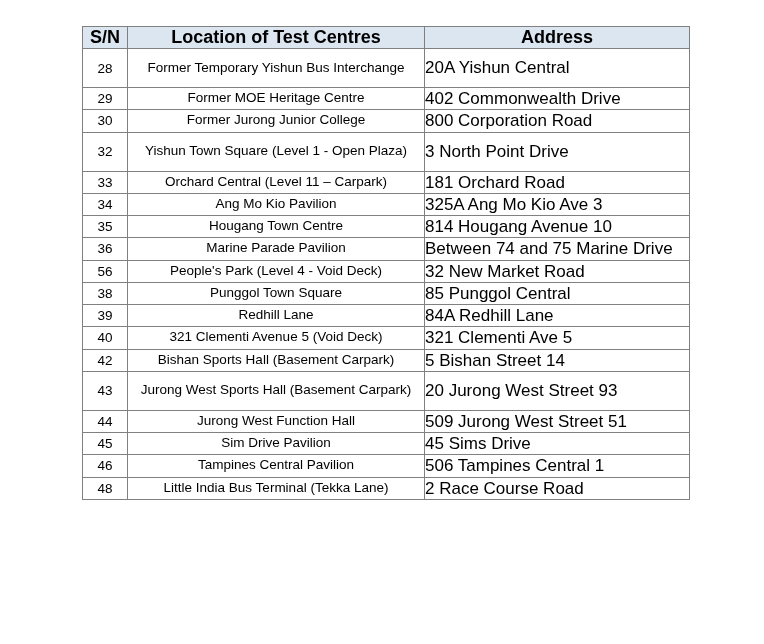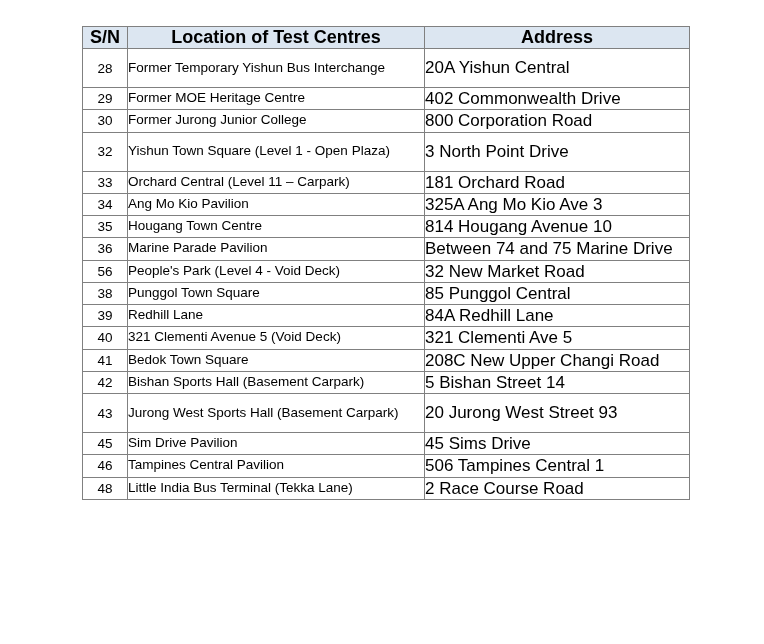--- a/index.html
+++ b/index.html
@@ -51,21 +51,21 @@
 
   td.sn {
     width: 44px;
     text-align: center;
     padding: 4px 3px;
     font-size: 13.5px;
     margin-left: 13px;
   }
   td.loc {
     width: 296px;
-    text-align: left;
+    text-align: center;
     padding: 4px 6px;
     font-size: 13.5px;
     line-height: 1.25;
   }
   td.addr {
     width: 264px;
     padding: 4px 6px;
     font-size: 17px;
     line-height: 1.25;
   }
@@ -140,33 +140,33 @@
             <td class="sn">39</td>
             <td class="loc">Redhill Lane</td>
             <td class="addr">84A Redhill Lane</td>
           </tr>
           <tr class="normal">
             <td class="sn">40</td>
             <td class="loc">321 Clementi Avenue 5 (Void Deck)</td>
             <td class="addr">321 Clementi Ave 5</td>
           </tr>
           <tr class="normal">
-            <td class="sn">41</td>
-            <td class="loc">Bedok Town Square</td>
-            <td class="addr">208C New Upper Changi Road</td>
-          </tr>
-          <tr class="normal">
             <td class="sn">42</td>
             <td class="loc">Bishan Sports Hall (Basement Carpark)</td>
             <td class="addr">5 Bishan Street 14</td>
           </tr>
           <tr class="tall">
             <td class="sn">43</td>
             <td class="loc">Jurong West Sports Hall (Basement Carpark)</td>
             <td class="addr">20 Jurong West Street 93</td>
+          </tr>
+          <tr class="normal">
+            <td class="sn">44</td>
+            <td class="loc">Jurong West Function Hall</td>
+            <td class="addr">509 Jurong West Street 51</td>
           </tr>
           <tr class="normal">
             <td class="sn">45</td>
             <td class="loc">Sim Drive Pavilion</td>
             <td class="addr">45 Sims Drive</td>
           </tr>
           <tr class="normal">
             <td class="sn">46</td>
             <td class="loc">Tampines Central Pavilion</td>
             <td class="addr">506 Tampines Central 1</td>

